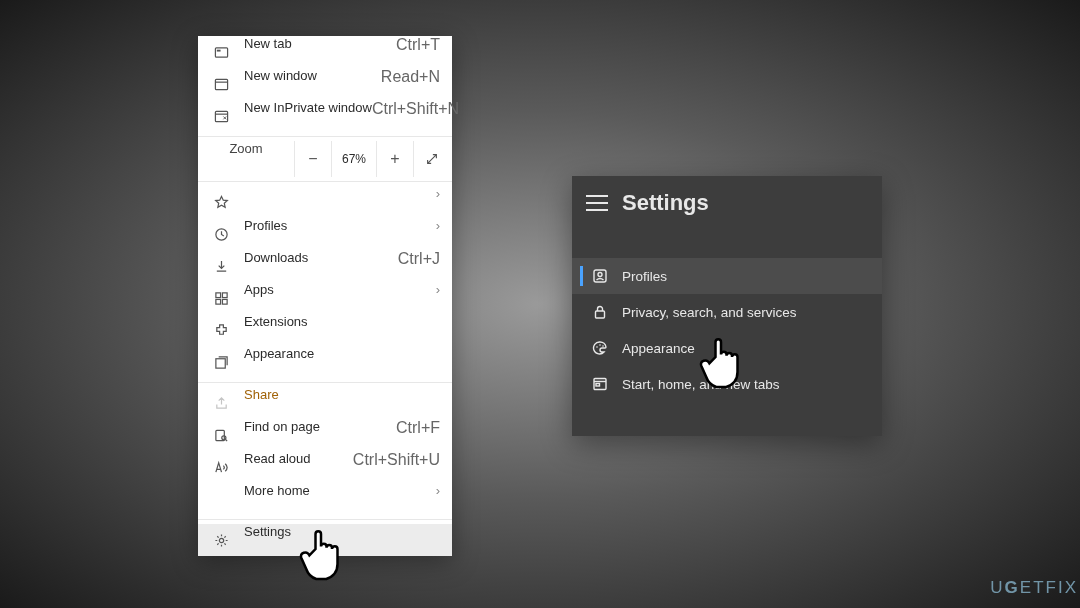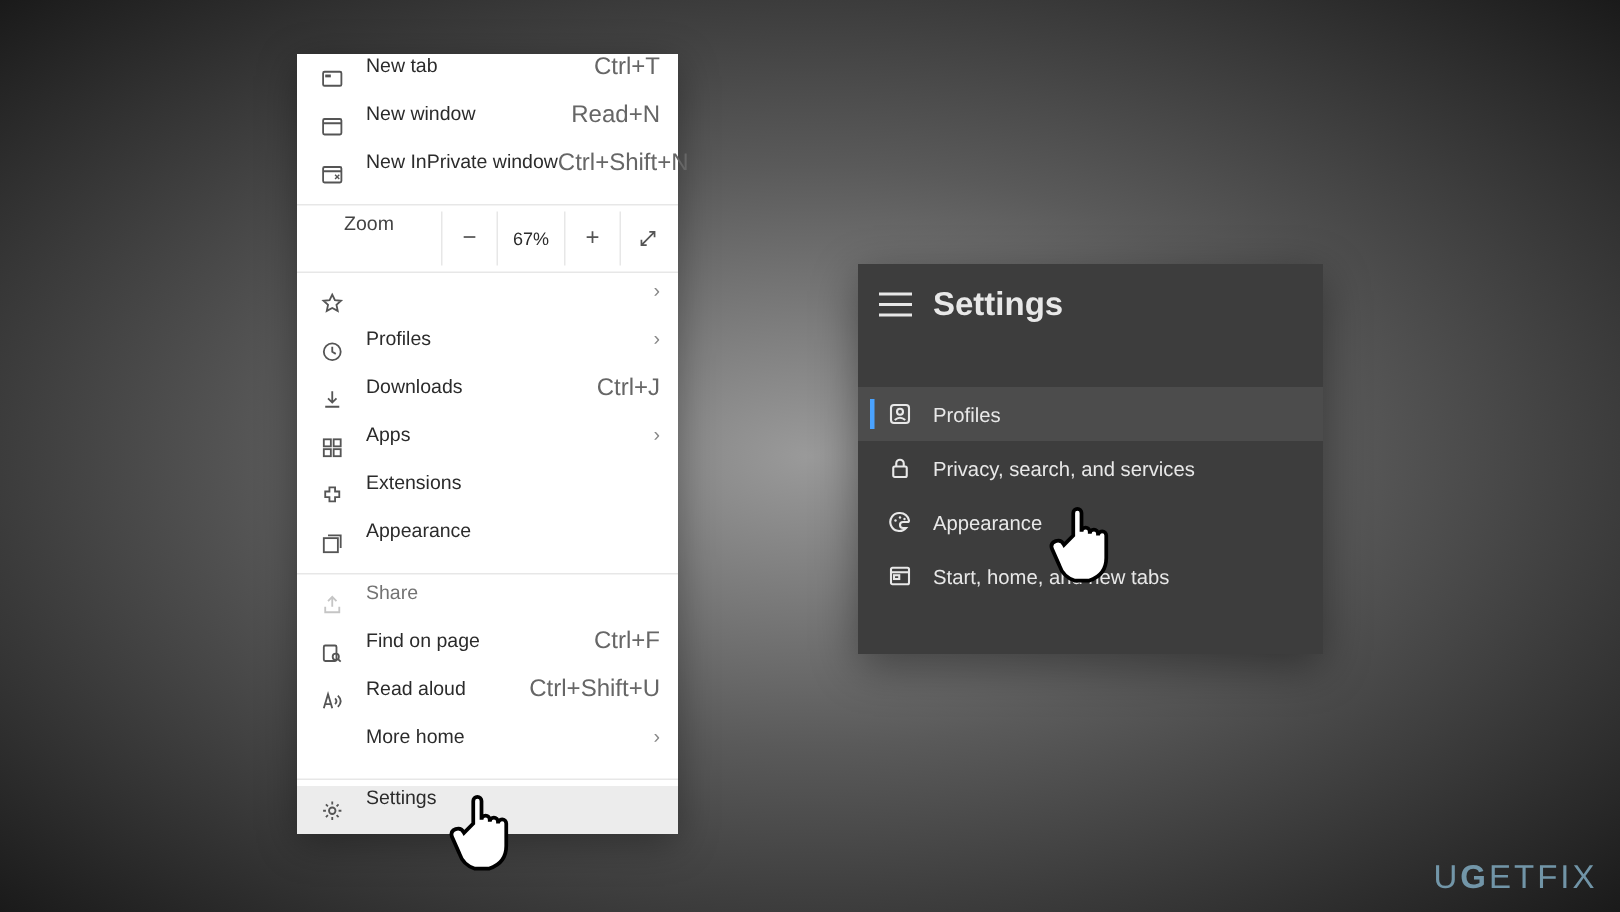--- a/index.html
+++ b/index.html
@@ -10,40 +10,40 @@
   .ico{width:18px;display:flex;justify-content:center;align-items:center;flex:none;margin-right:14px;color:#444;}
   .ico svg{width:15px;height:15px;stroke:#555;fill:none;stroke-width:1.3;}
   .lbl{flex:1;}
   .sc{color:#666;font-size:16px;}
   .chev{color:#888;font-size:13px;margin-left:auto;}
   .sep{height:1px;background:#e7e7e7;margin:4px 0;}
   .zoomrow{display:flex;align-items:flex-start;height:36px;}
   .zoomlabel{width:96px;text-align:center;color:#444;}
   .zbtn{width:36px;height:36px;border-left:1px solid #e7e7e7;display:flex;align-items:center;justify-content:center;color:#555;font-size:16px;}
   .zval{width:44px;height:36px;border-left:1px solid #e7e7e7;display:flex;align-items:center;justify-content:center;font-size:12px;}
-  .disabled{color:#737373;}
+  .disabled{color:#a16207;}
   .disabled .ico svg{stroke:#c5c5c5;}
   .row.selected{background:#ececec;}
   
   .panel{position:absolute;left:572px;top:176px;width:310px;height:260px;background:#3d3d3d;color:#e8e8e8;box-shadow:0 8px 28px rgba(0,0,0,.4);}
   .phdr{display:flex;align-items:center;height:54px;padding:0 14px;}
   .burger{width:22px;height:16px;display:flex;flex-direction:column;justify-content:space-between;margin-right:14px;}
   .burger span{height:2px;background:#e8e8e8;}
   .ptitle{font-size:22px;font-weight:600;}
   .plist{margin-top:28px;}
   .pitem{display:flex;align-items:center;height:36px;padding:0 14px 0 18px;font-size:13.5px;position:relative;}
   .pitem.active{background:#4c4c4c;}
   .pitem.active::before{content:"";position:absolute;left:8px;top:8px;bottom:8px;width:3px;background:#4aa3ff;}
   .pico{width:20px;display:flex;justify-content:center;align-items:center;margin-right:12px;}
   .pico svg{width:16px;height:16px;stroke:#e8e8e8;fill:none;stroke-width:1.4;}
   
   .cursor{position:absolute;pointer-events:none;}
   .cursor svg{width:52px;height:60px;}
   
-  .wm{position:absolute;right:15px;bottom:10px;color:#7fa9bf;font-size:22px;letter-spacing:2px;font-weight:300;opacity:.85;}
+  .wm{position:absolute;right:2px;bottom:10px;color:#7fa9bf;font-size:17px;letter-spacing:2px;font-weight:300;opacity:.85;}
   .wm b{font-weight:600;}
 </style>
 </head>
 <body>
 
 <div class="stage">
 
   <div class="menu">
 
     <div class="row">

